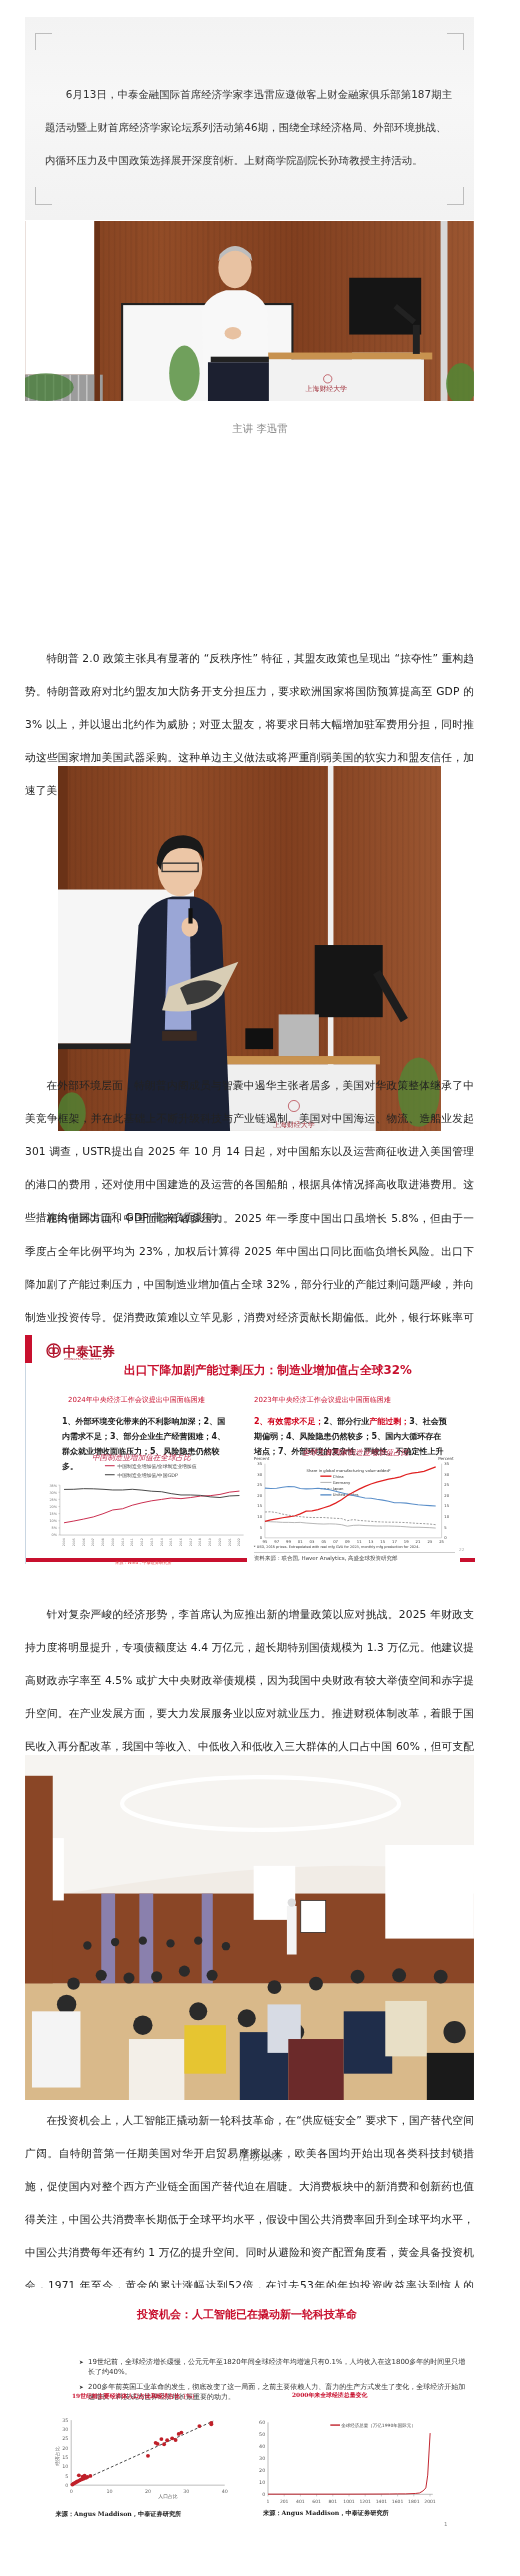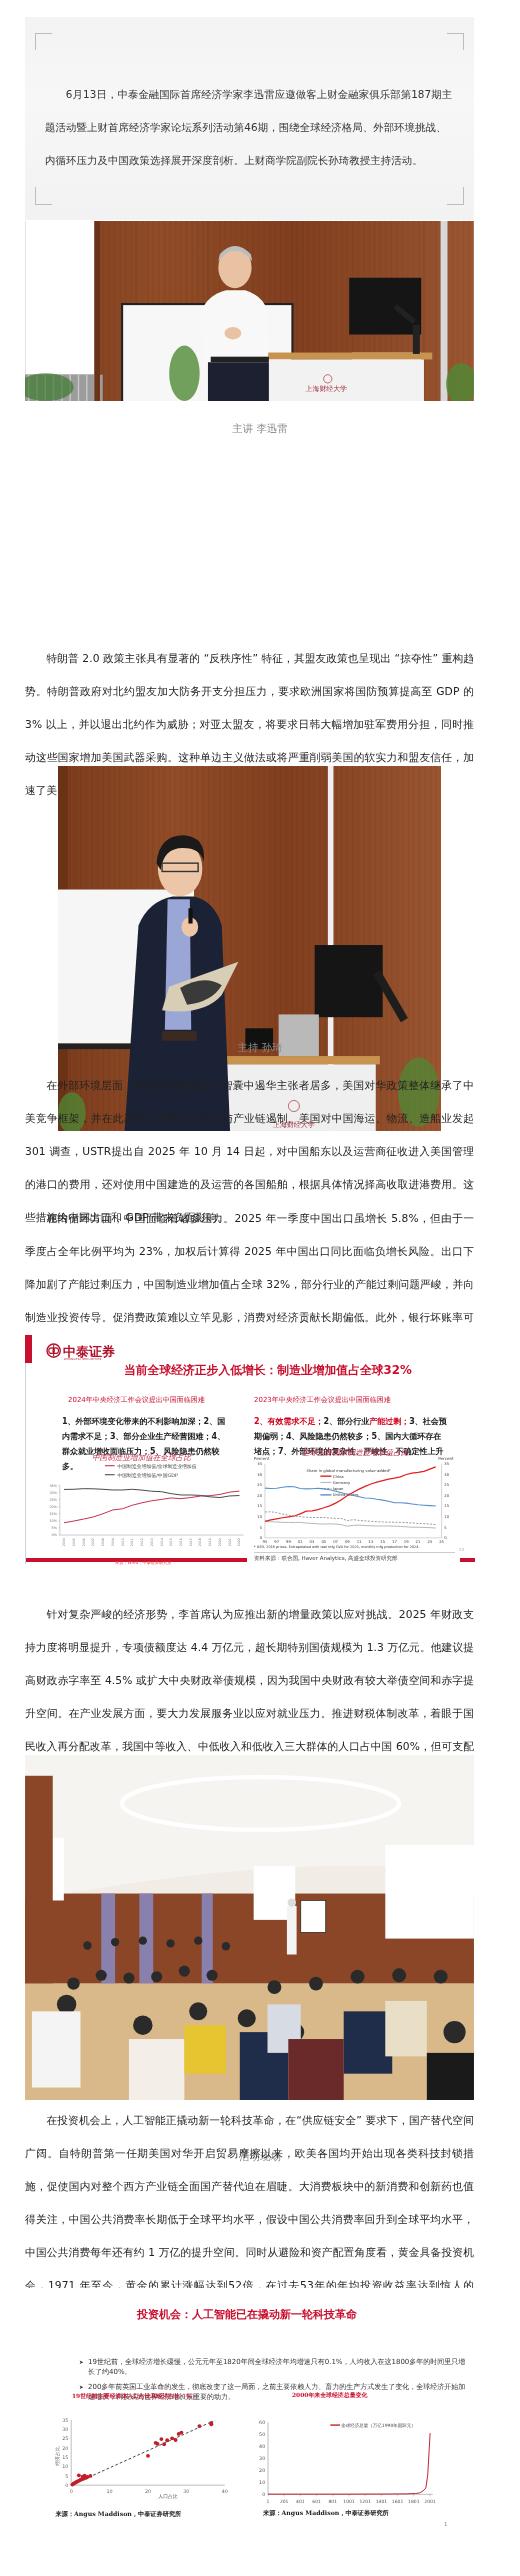--- a/index.html
+++ b/index.html
@@ -133,37 +133,36 @@
       <rect x="150" y="140" width="52" height="12" fill="none" stroke="#333" stroke-width="2"></rect>
       <path d="M116 230 Q130 195 165 188 L196 188 Q226 195 236 230 L248 526 L96 526 Z" fill="#1c2235"></path>
       <path d="M158 192 L190 192 L192 380 L154 380 Z" fill="#9aa6d6"></path>
       <rect x="150" y="382" width="50" height="14" fill="#3a2a22"></rect>
       <ellipse cx="190" cy="232" rx="12" ry="14" fill="#ecc6a6"></ellipse>
       <rect x="188" y="205" width="6" height="22" fill="#111"></rect>
       <path d="M160 318 L260 282 L236 330 Q210 360 150 352 Z" fill="#d8cdb5"></path>
       <path d="M176 320 Q210 300 236 316 Q222 340 186 344 Z" fill="#3a3a3a"></path>
     </svg>
   </div>
-  <div class="caption" style="top:1041px;">主持 孙琦</div>
 
   <p class="para" style="top:1069px;">在外部环境层面，特朗普内阁成员与智囊中遏华主张者居多，美国对华政策整体继承了中美竞争框架，并在此基础上不断升级科技与产业链遏制。美国对中国海运、物流、造船业发起301 调查，USTR提出自 2025 年 10 月 14 日起，对中国船东以及运营商征收进入美国管理的港口的费用，还对使用中国建造的及运营的各国船舶，根据具体情况择高收取进港费用。这些措施给中国出口和 GDP 带来负面影响。</p>
   <p class="para" style="top:1202px;">在内循环方面，中国面临着诸多压力。2025 年一季度中国出口虽增长 5.8%，但由于一季度占全年比例平均为 23%，加权后计算得 2025 年中国出口同比面临负增长风险。出口下降加剧了产能过剩压力，中国制造业增加值占全球 32%，部分行业的产能过剩问题严峻，并向制造业投资传导。促消费政策难以立竿见影，消费对经济贡献长期偏低。此外，银行坏账率可能上升，第二产业就业人口中的出口部门人员失业风险增加。</p>
 
   <div class="slide" style="left:25px;top:1335px;width:449px;height:229px;">
     <div class="redbar" style="left:0;top:0;width:7px;height:28px;"></div>
     <div style="position:absolute;left:0;top:28px;width:0.7px;height:201px;background:#c9d6e2;"></div>
     <svg style="position:absolute;left:21px;top:8.3px;" width="15.3" height="15.3" viewBox="0 0 22 22">
       <circle cx="11" cy="11" r="9.5" fill="none" stroke="#b0122a" stroke-width="2"></circle>
       <circle cx="8" cy="11" r="4" fill="none" stroke="#b0122a" stroke-width="1.6"></circle>
       <circle cx="14" cy="11" r="4" fill="none" stroke="#b0122a" stroke-width="1.6"></circle>
       <line x1="11" y1="3" x2="11" y2="19" stroke="#b0122a" stroke-width="1.6"></line>
     </svg>
     <div class="logo-text" style="left:38px;top:8.3px;">中泰证券</div>
     <div class="logo-sub" style="left:39px;top:21.5px;">ZHONGTAI SECURITIES</div>
-    <div class="slide-title" style="left:99px;top:28.4px;font-size:11.8px;">当前全球经济正步入低增长：制造业增加值占全球32%</div>
+    <div class="slide-title" style="left:99px;top:28.4px;font-size:11.8px;">出口下降加剧产能过剩压力：制造业增加值占全球32%</div>
 
     <div class="sub-red" style="left:43px;top:60px;">2024年中央经济工作会议提出中国面临困难</div>
     <div class="bold-list" style="left:37px;top:79px;width:166px;">1、外部环境变化带来的不利影响加深；2、国内需求不足；3、部分企业生产经营困难；4、群众就业增收面临压力；5、风险隐患仍然较多。</div>
 
     <div class="sub-red" style="left:229px;top:60px;">2023年中央经济工作会议提出中国面临困难</div>
     <div class="bold-list" style="left:229px;top:79px;width:194px;">
       <span class="hl">2、有效需求不足；</span><span>2、部分行业</span><span class="hl">产能过剩；</span><span>3、社会预期偏弱；4、风险隐患仍然较多；5、国内大循环存在堵点；7、外部环境的复杂性、严峻性、不确定性上升</span>
     </div>
 
     <div class="chart-title-it" style="left:67px;top:118px;text-align:center;">中国制造业增加值在全球占比</div>

